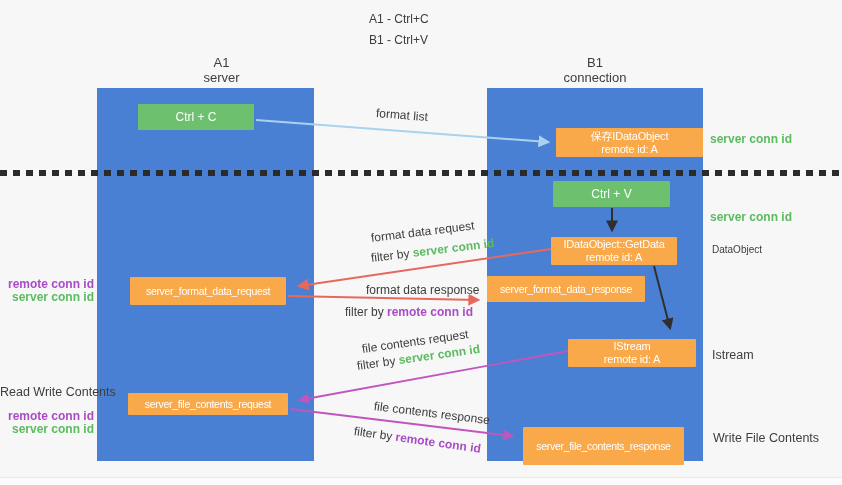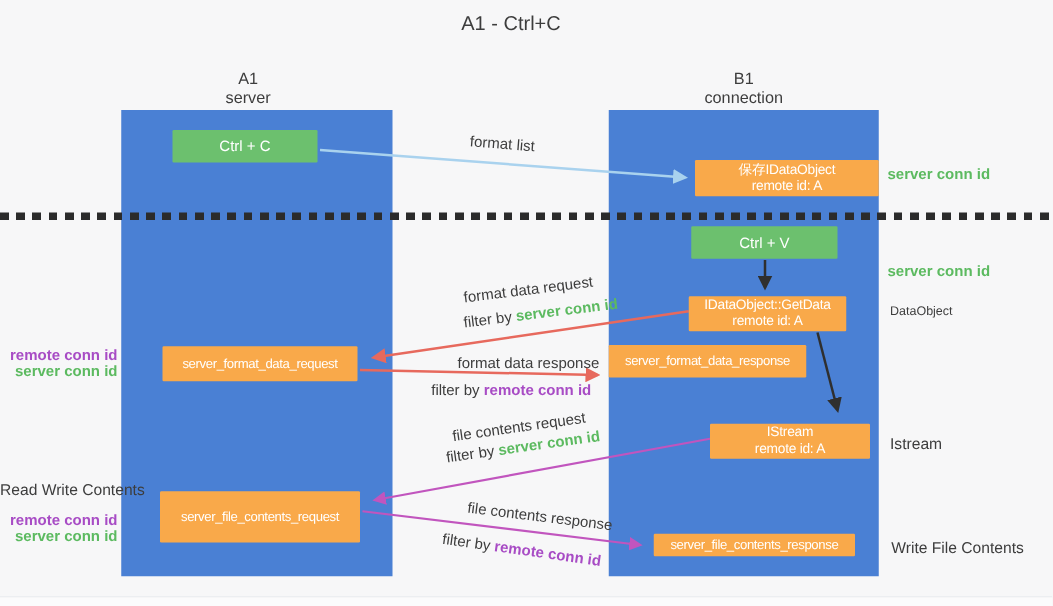--- a/index.html
+++ b/index.html
@@ -1,20 +1,20 @@
 <!DOCTYPE html>
 <html><head>
 <meta charset="utf-8">
 <style>
   html,body { margin:0; padding:0; background:#f7f7f8; }
   .stage {
     position:relative; width:842px; height:485px; overflow:hidden;
     font-family:"Liberation Sans", sans-serif; background:#f7f7f8;
   }
-  .title { position:absolute; left:369px; top:9px; font-size:16px; line-height:21px; color:#3d3d3d; z-index:4; }
+  .title { position:absolute; left:369px; top:9px; font-size:12px; line-height:21px; color:#3d3d3d; z-index:4; }
   .col-header { position:absolute; top:55px; text-align:center; font-size:13px; line-height:15px; color:#3d3d3d; z-index:4; }
   .column { position:absolute; top:88px; height:373px; background:#4a80d4; z-index:1; }
   .dashed {
     position:absolute; left:0; top:170px; width:842px; height:6px; z-index:2;
     background:repeating-linear-gradient(90deg,#2b2b2b 0,#2b2b2b 7px,transparent 7px,transparent 13px);
   }
   svg.arrows { position:absolute; left:0; top:0; z-index:2; }
   .box {
     position:absolute; z-index:3; display:flex; flex-direction:column;
     align-items:center; justify-content:center; color:#fff; 
@@ -34,23 +34,24 @@
   .bottom-line { position:absolute; left:0; top:477px; width:842px; height:1px; background:#e9ebee; z-index:1; }
   .bottom-strip { position:absolute; left:0; top:478px; width:842px; height:7px; background:#fbfbfc; z-index:1; }
 </style>
 </head>
 <body>
 
 <div class="stage">
 
   <div class="title">
     <div>A1 - Ctrl+C</div>
+    <div>B1 - Ctrl+V</div>
   </div>
 
-  <div class="col-header" style="left:90px;width:217px;">
+  <div class="col-header" style="left:113px;width:217px;">
     <div>A1</div>
     <div>server</div>
   </div>
   <div class="col-header" style="left:487px;width:216px;">
     <div>B1</div>
     <div>connection</div>
   </div>
 
   <div class="column" style="left:97px;width:217px;"></div>
   <div class="column" style="left:487px;width:216px;"></div>
@@ -105,25 +106,25 @@
 
   <div class="box orange box-sm" style="left:487px;top:276px;width:158px;height:26px;">
     <div>server_format_data_response</div>
   </div>
 
   <div class="box orange" style="left:568px;top:339px;width:128px;height:28px;">
     <div class="l1">IStream</div>
     <div class="l2">remote id: A</div>
   </div>
 
-  <div class="box orange box-sm" style="left:128px;top:393px;width:160px;height:41px;">
+  <div class="box orange box-sm" style="left:128px;top:393px;width:160px;height:22px;">
     <div>server_file_contents_request</div>
   </div>
 
-  <div class="box orange box-sm" style="left:523px;top:427px;width:161px;height:18px;">
+  <div class="box orange box-sm" style="left:523px;top:427px;width:161px;height:38px;">
     <div>server_file_contents_response</div>
   </div>
 
   <div class="lbl gtx" style="left:710px;top:132px;">server conn id</div>
   <div class="lbl gtx" style="left:710px;top:210px;">server conn id</div>
   <div class="lbl" style="left:712px;top:244px;font-size:10px;">DataObject</div>
   <div class="lbl" style="left:712px;top:348px;font-size:12.5px;">Istream</div>
   <div class="lbl" style="left:713px;top:431px;font-size:12.5px;">Write File Contents</div>
 
   <div class="side-left" style="top:278px;">

